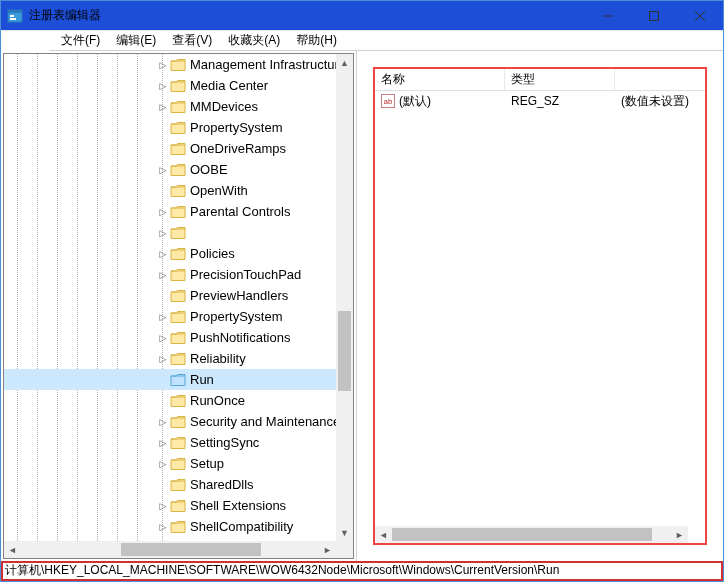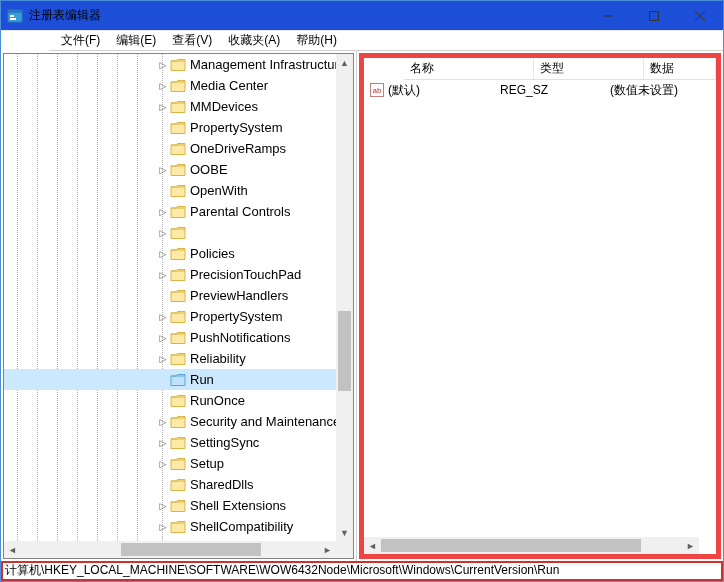--- a/index.html
+++ b/index.html
@@ -104,23 +104,22 @@
     color: #606060; font-size: 9px;
   }
   .sb-track-h { flex: 1; height: 17px; position: relative; }
   .sb-thumb-h { position: absolute; top: 2px; height: 13px; background: #c2c2c2; border-radius: 0; }
   .sb-track-v { flex: 1; width: 17px; position: relative; }
   .sb-thumb-v { position: absolute; left: 2px; width: 13px; background: #c2c2c2; }
   .list-pane {
     flex: 1; display: flex; flex-direction: column; min-height: 0;
   }
   .list-scroll {
-    flex: 1; margin: 2px; border: 5px solid #ef4444; position: relative;
+    flex: 1; margin: 16px; border: 2px solid #ef4444; position: relative;
     overflow: hidden;
-    padding-left: 40px;
   }
   .list-header {
     height: 22px; display: flex; align-items: center;
     border-bottom: 1px solid #e0e0e0;
     background: #fff;
   }
   .list-header .col {
     padding: 0 6px; font-size: 12px;
     border-right: 1px solid #e8e8e8;
     height: 100%; display:flex; align-items:center;
@@ -461,21 +460,20 @@
         </div>
         <div class="scroll-corner"></div>
       </div>
     </div>
 
     <div class="list-pane">
       <div class="list-scroll">
         <div class="list-header">
           <div class="col" style="width:130px">名称</div>
           <div class="col" style="width:110px">类型</div>
-          <div class="col" style="flex:1">数据</div>
         </div>
         <div class="list-body" id="list-body">
             <div class="list-row">
               <div class="cell" style="width: 130px;">
                 <span class="value-icon">ab</span>
                 <span>(默认)</span>
               </div>
               <div class="cell" style="width: 110px;">REG_SZ</div>
               <div class="cell" style="flex: 1 1 0%;">(数值未设置)</div>
             </div>

